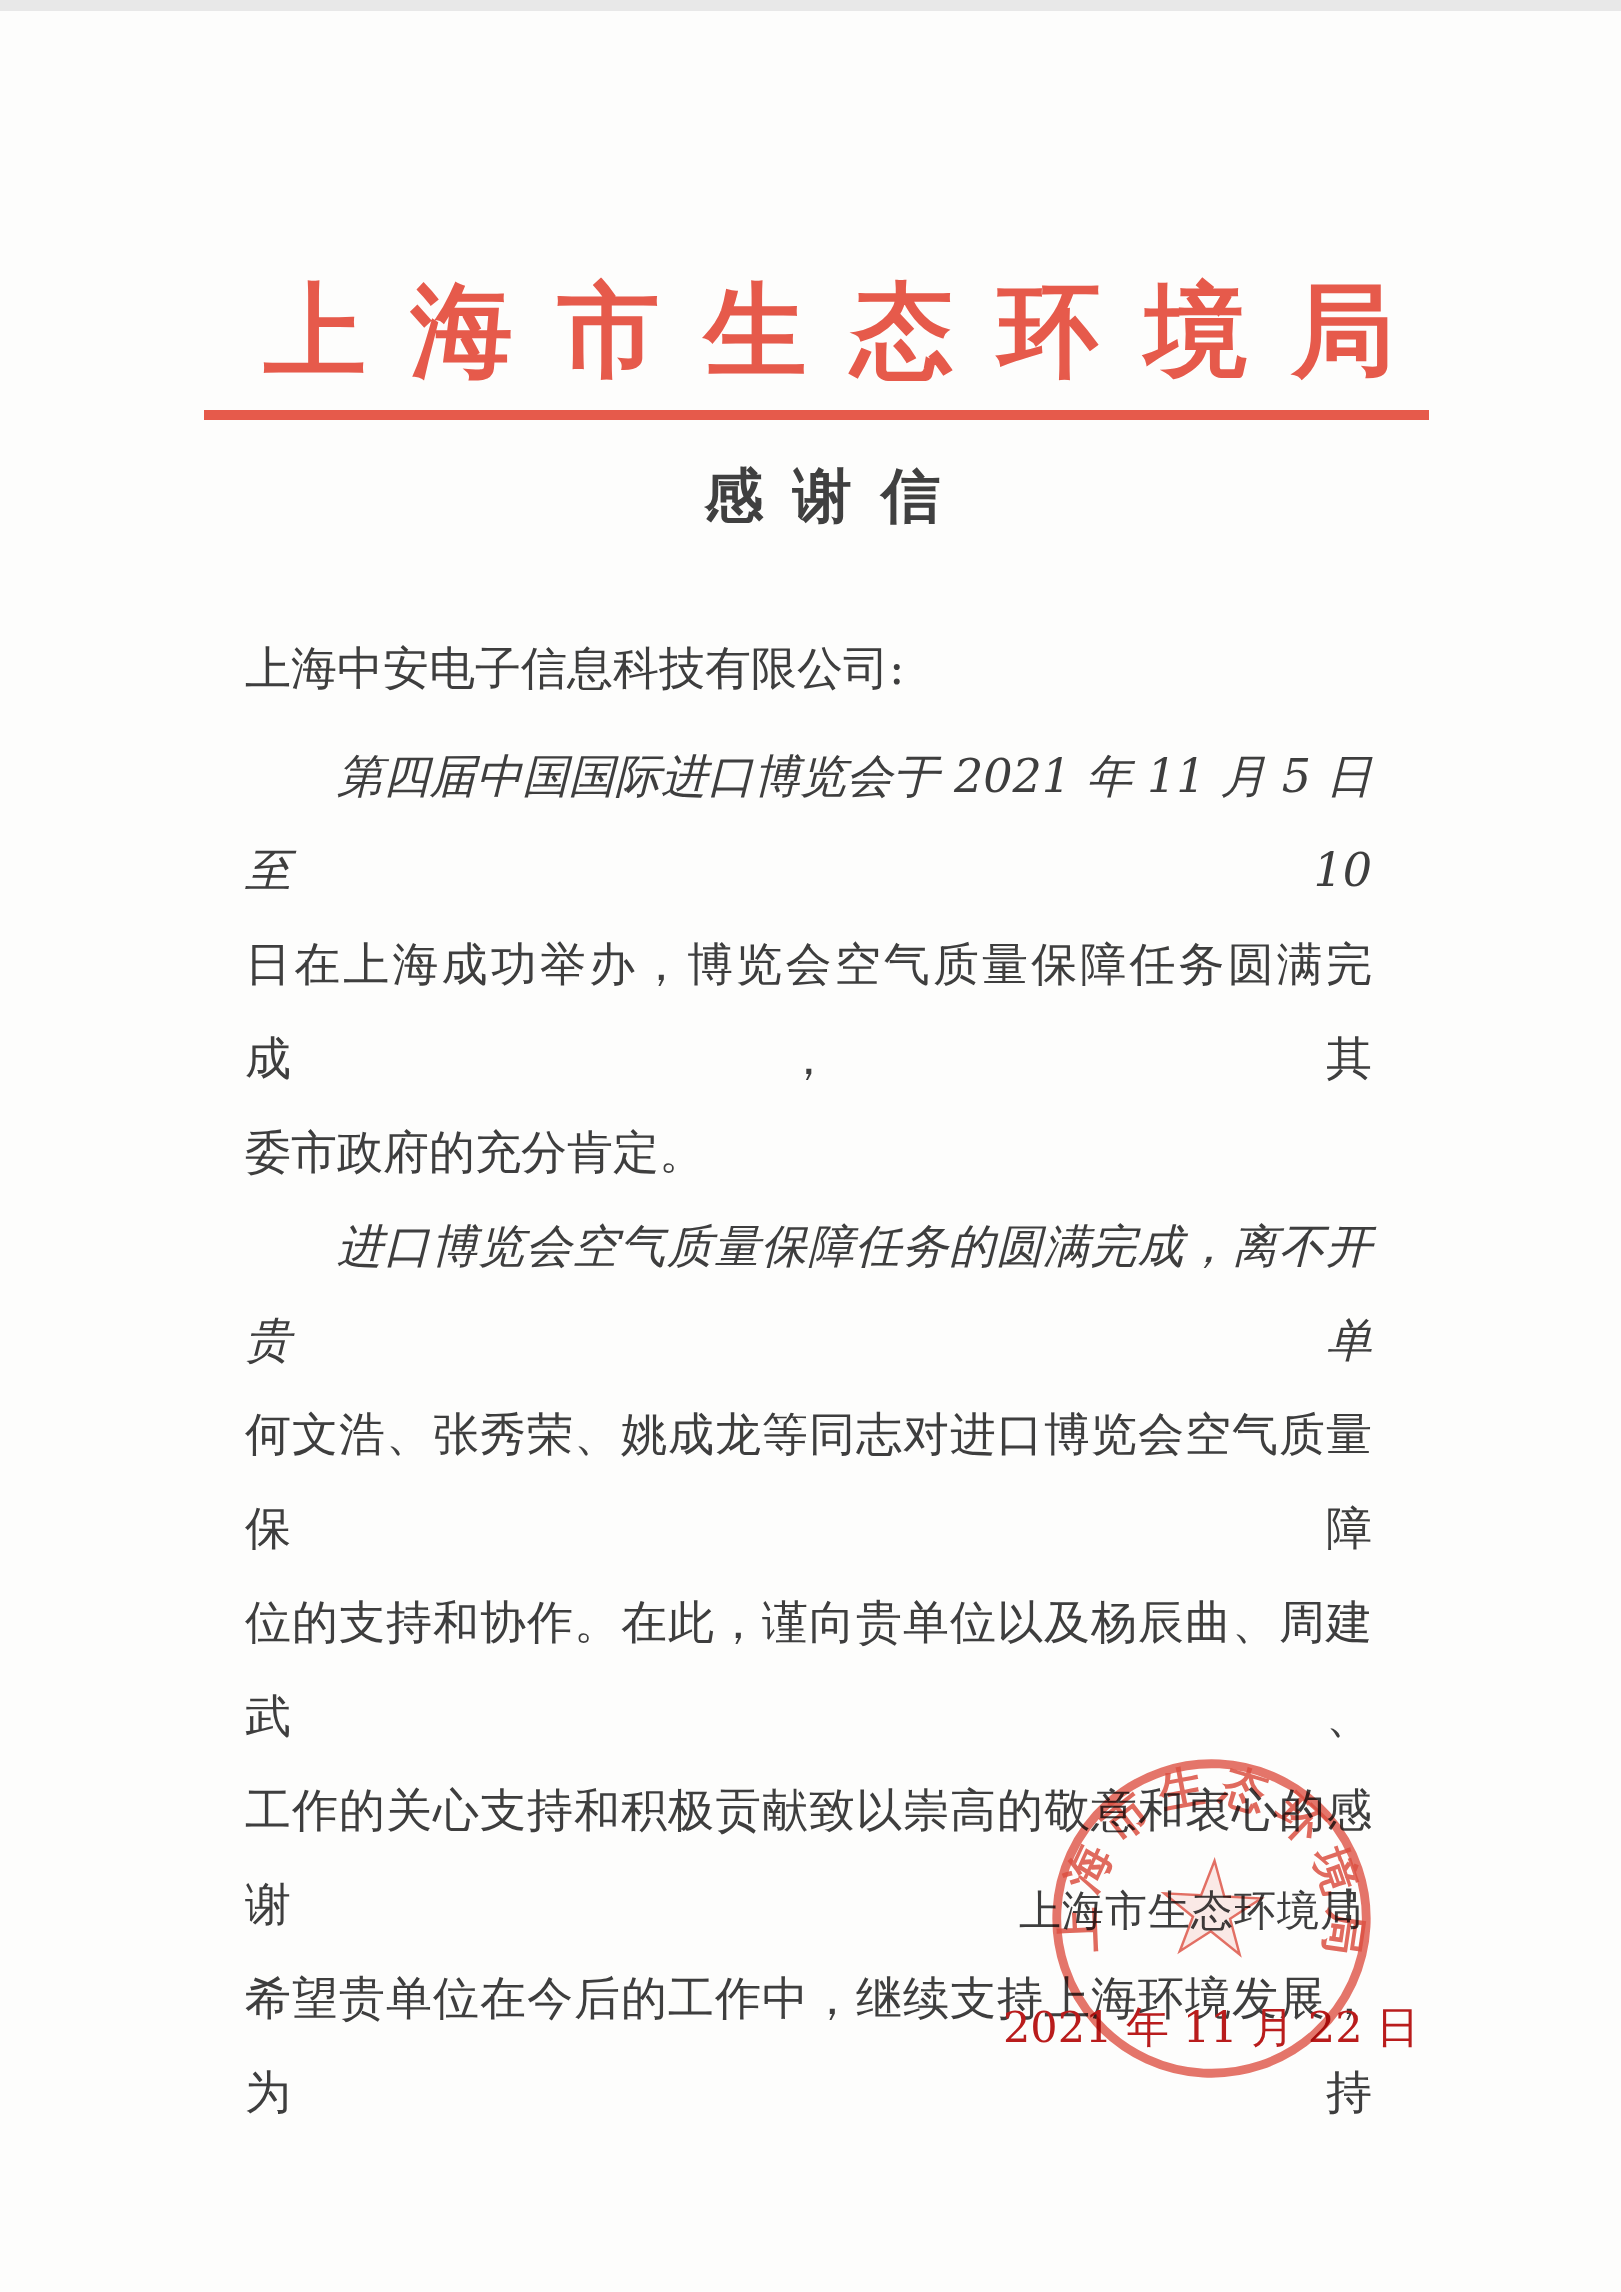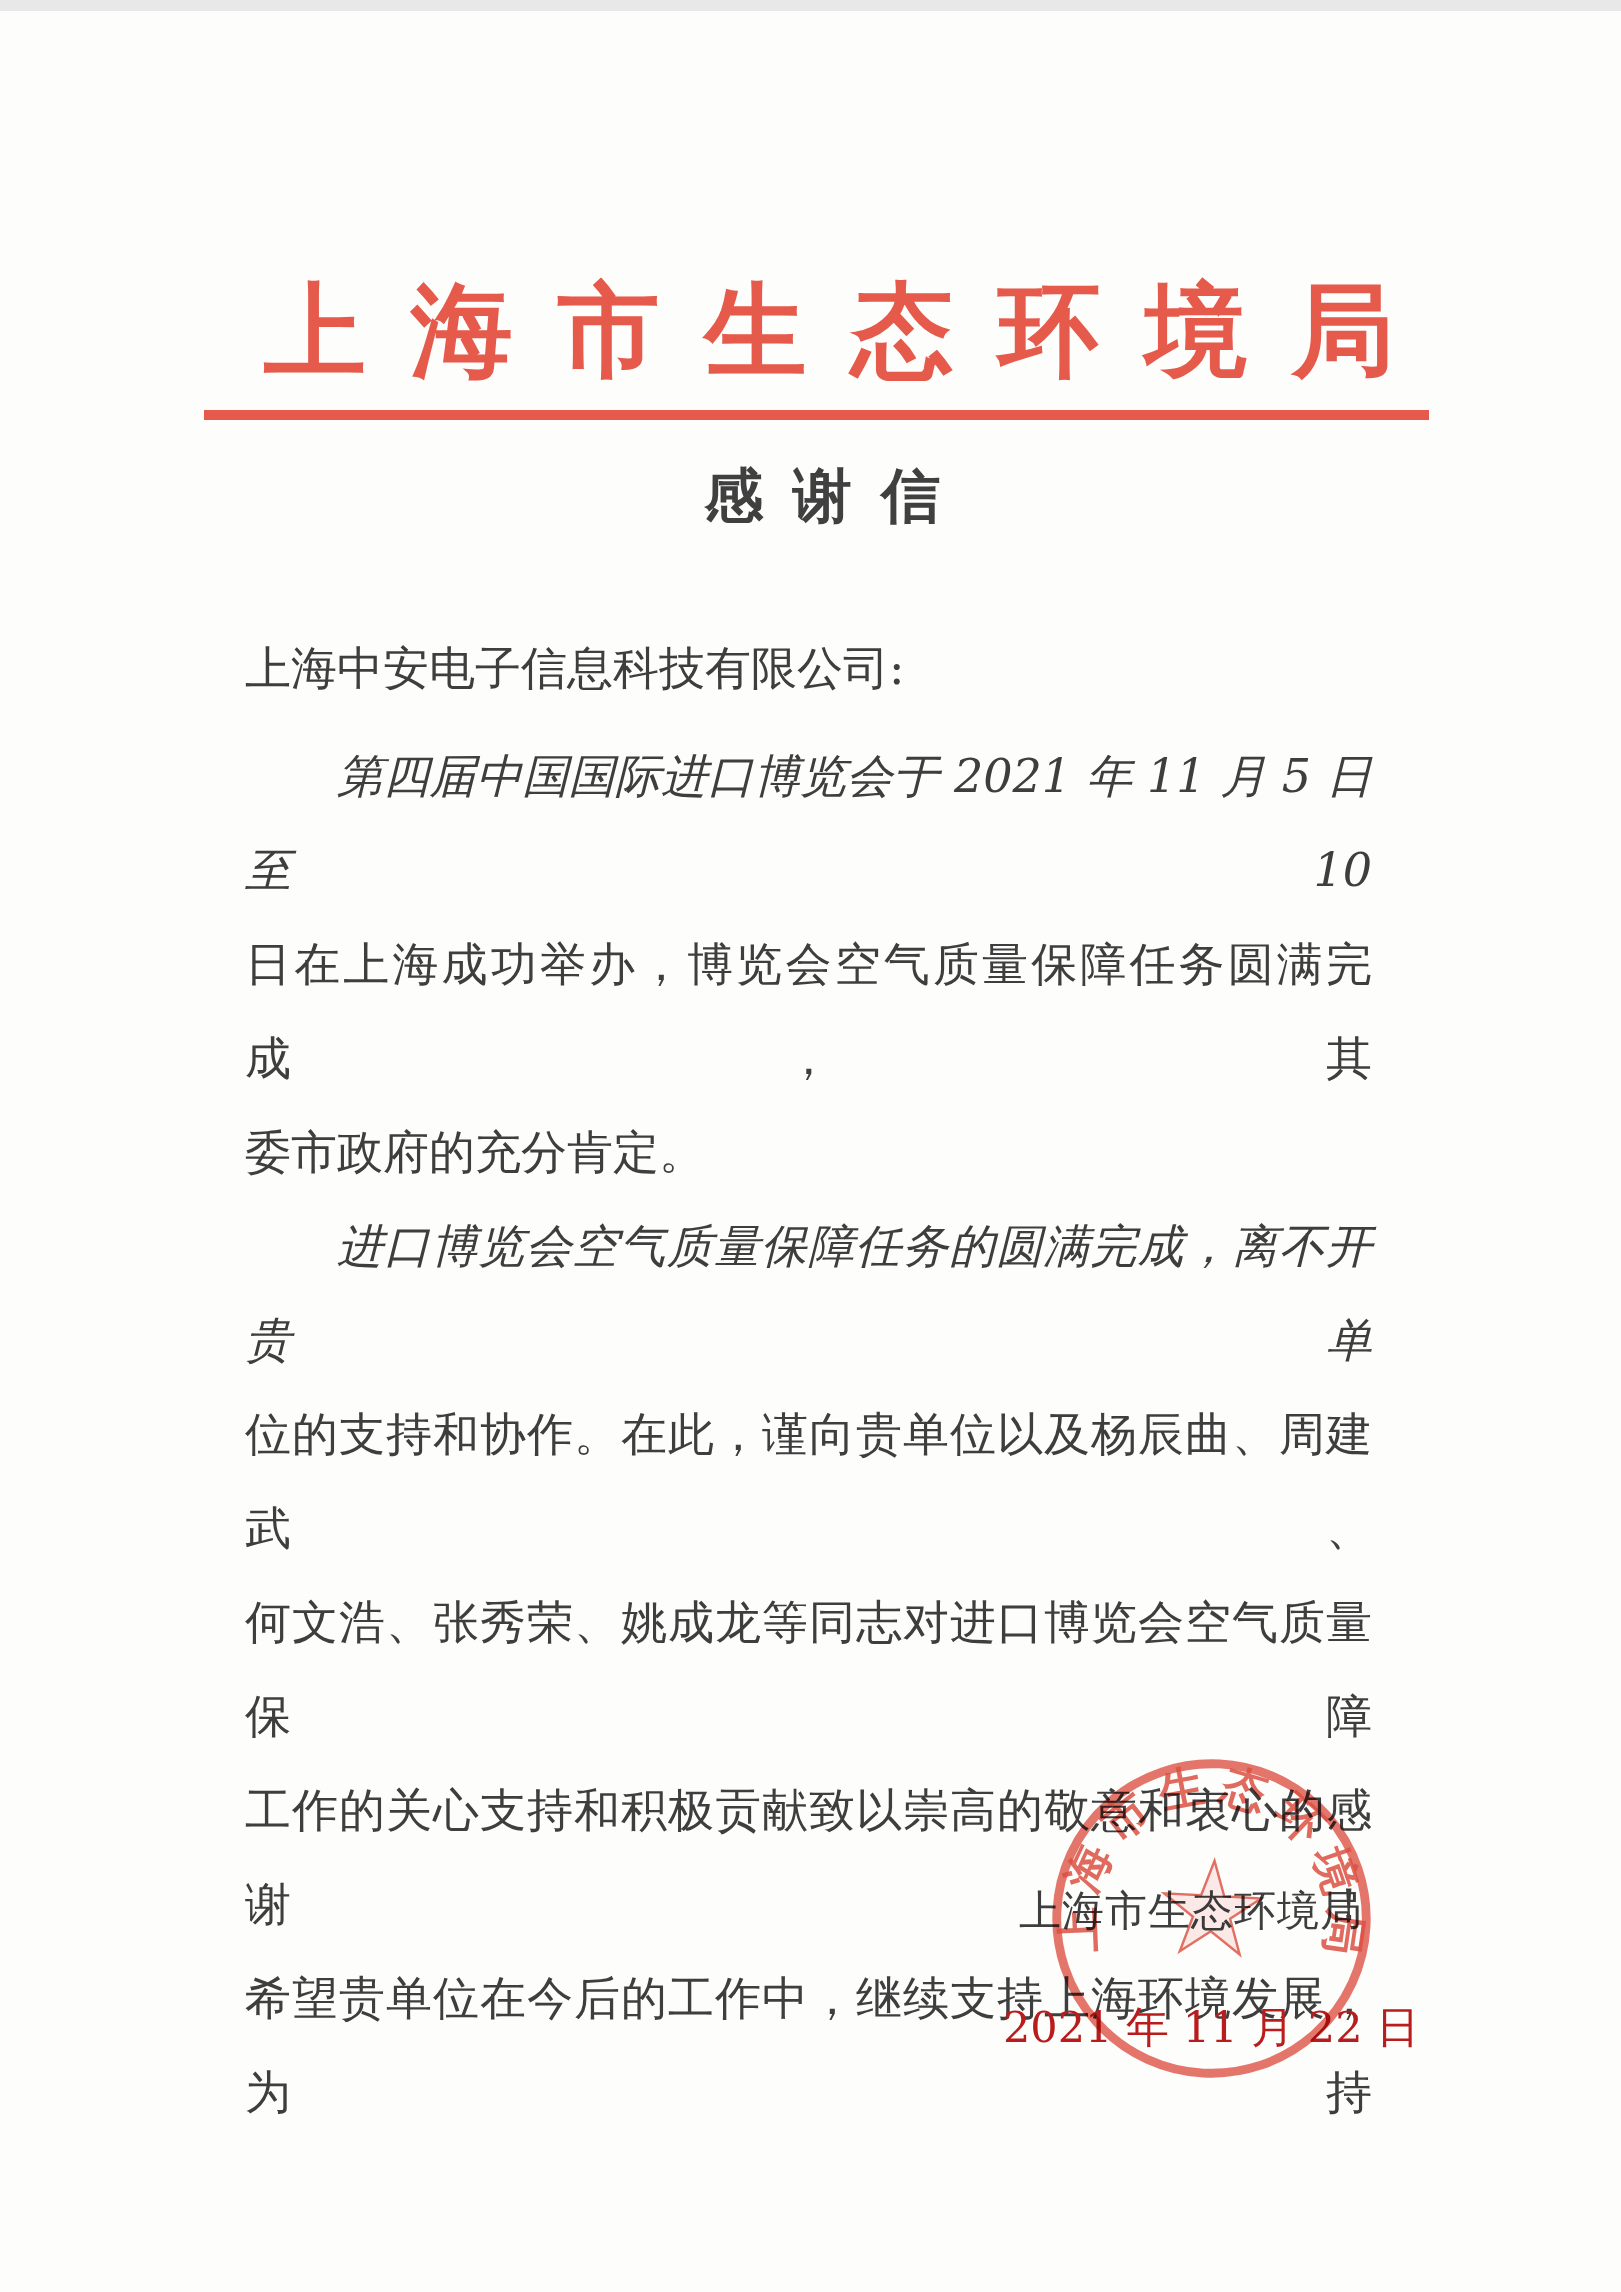--- a/index.html
+++ b/index.html
@@ -88,22 +88,22 @@
 
   <div class="letter-title">感谢信</div>
 
   <div class="body-block">
     <div class="bline recipient">上海中安电子信息科技有限公司:</div>
     <div>
         <div class="bline indent fill">第四届中国国际进口博览会于 2021 年 11 月 5 日至 10</div>
         <div class="bline fill">日在上海成功举办，博览会空气质量保障任务圆满完成，其</div>
         <div class="bline">委市政府的充分肯定。</div>
         <div class="bline indent fill">进口博览会空气质量保障任务的圆满完成，离不开贵单</div>
+        <div class="bline fill">何文浩、张秀荣、姚成龙等同志对进口博览会空气质量保障</div>
         <div class="bline fill">位的支持和协作。在此，谨向贵单位以及杨辰曲、周建武、</div>
-        <div class="bline fill">何文浩、张秀荣、姚成龙等同志对进口博览会空气质量保障</div>
         <div class="bline fill">工作的关心支持和积极贡献致以崇高的敬意和衷心的感谢！</div>
         <div class="bline fill">希望贵单位在今后的工作中，继续支持上海环境发展，为持</div>
       </div>
   </div>
 
   <div class="sig-name">上海市生态环境局</div>
 
   <div class="sig-date">2021 年 11 月 22 日</div>
 
   <svg class="seal" viewBox="0 0 340 340">

